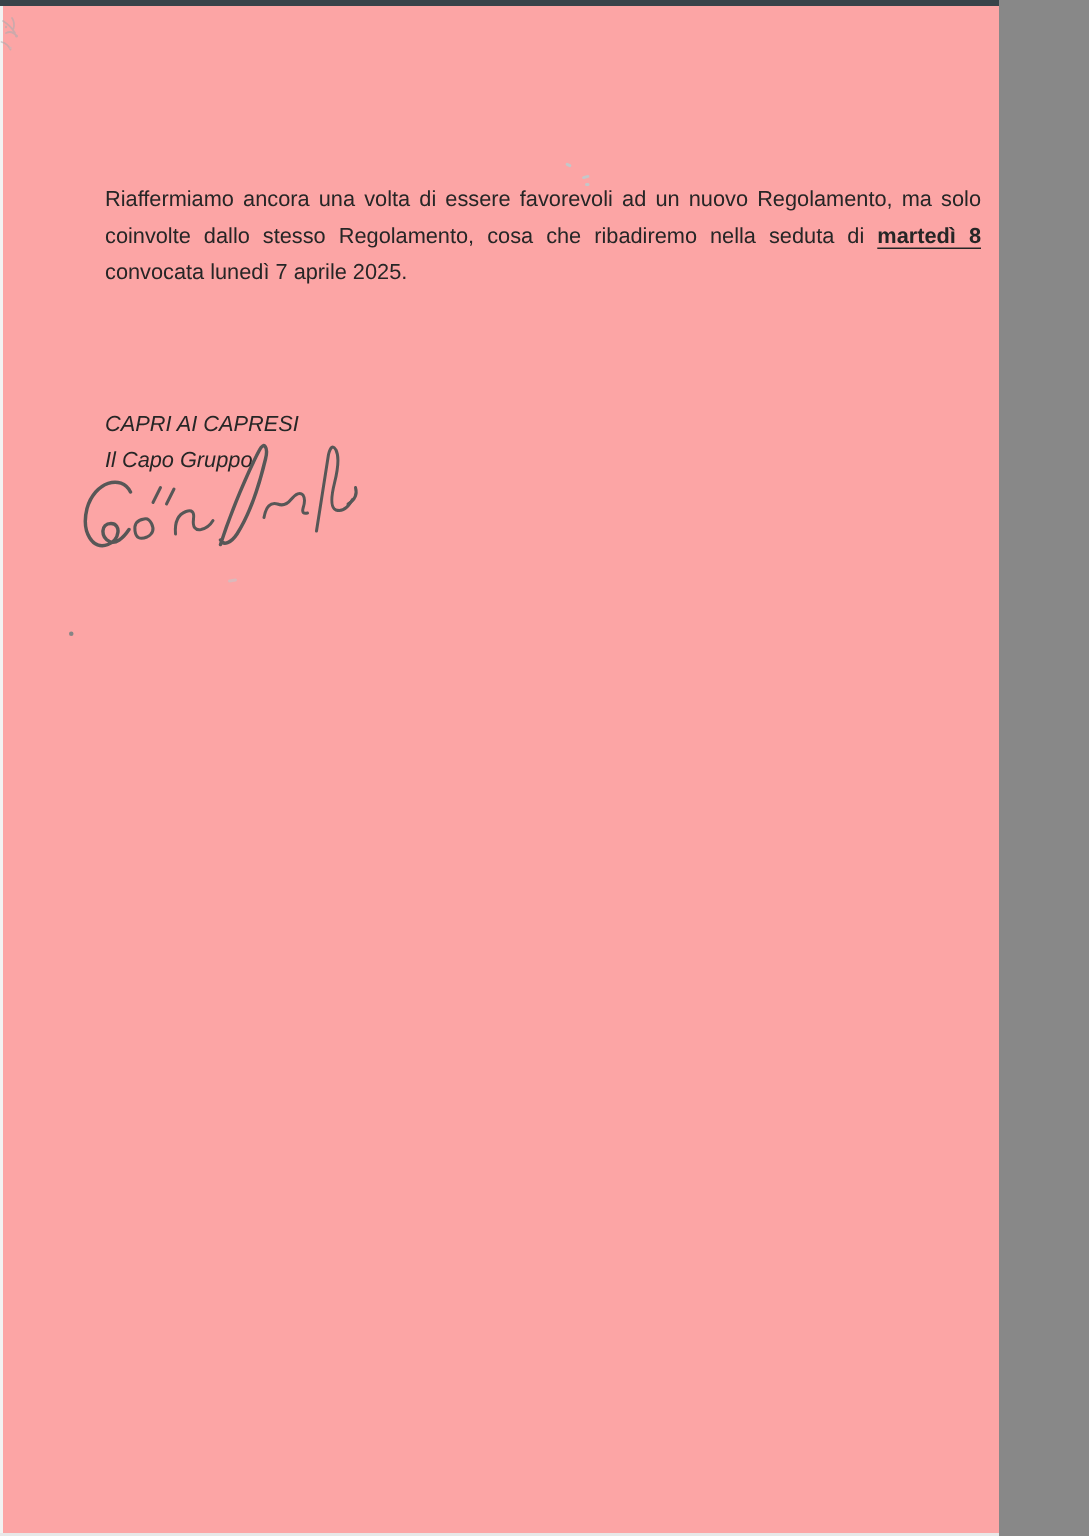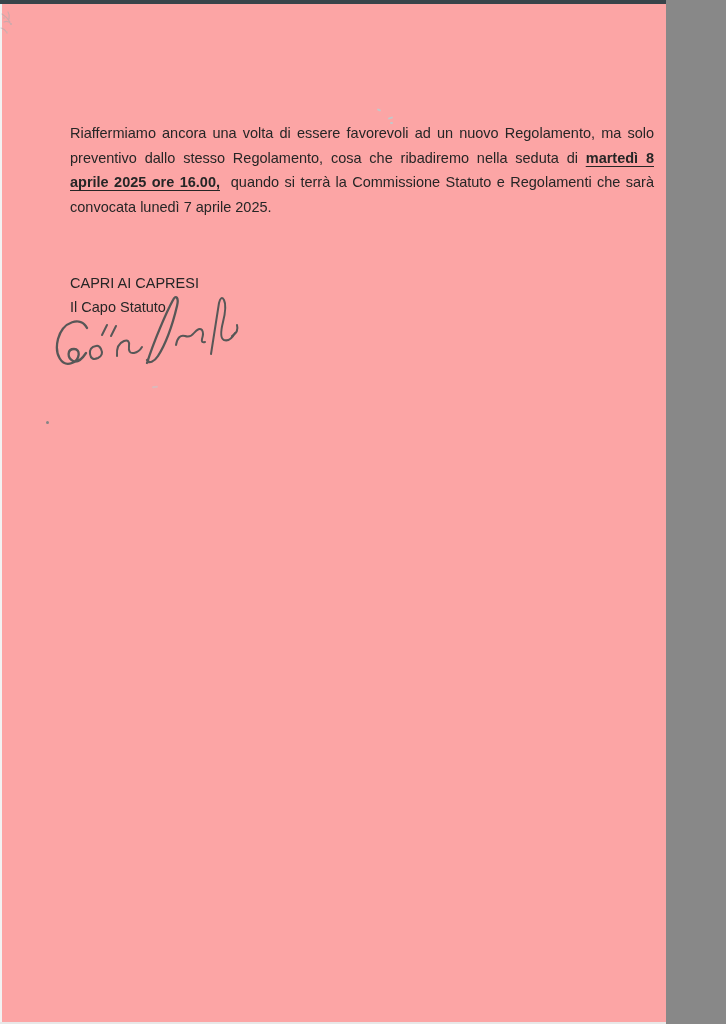--- a/index.html
+++ b/index.html
@@ -14,21 +14,21 @@
     position:absolute;left:70px;top:121px;width:584px;
     font-size:14.5px;line-height:24.6px;letter-spacing:0;
   }
   .para-line{text-align:justify;}
   .para-line.jfull{text-align:justify;text-align-last:justify;-moz-text-align-last:justify;}
   .seg{white-space:pre-wrap;}
   .seg.b{font-weight:bold;}
   .seg.u{text-decoration:underline;text-decoration-thickness:1.4px;text-underline-offset:3px;}
   .signoff{
     position:absolute;left:70px;top:272px;
-    font-size:14.5px;line-height:23.6px;
+    font-size:14.5px;line-height:23.6px;font-style:italic;
   }
   .signature-svg{position:absolute;left:54px;top:283px;width:190px;height:105px;}
   .smudge-svg{position:absolute;left:0px;top:8px;width:26px;height:34px;opacity:.55;}
   .speck{position:absolute;background:#858585;border-radius:50%;}
   .speck.s1{left:46px;top:421px;width:3px;height:3px;}
   .faintmark{position:absolute;background:#c4c7c9;border-radius:1px;}
   .faintmark.m1{left:377px;top:109px;width:4px;height:2px;transform:rotate(25deg);}
   .faintmark.m2{left:388px;top:117px;width:5px;height:2px;transform:rotate(-15deg);}
   .faintmark.m3{left:390px;top:122px;width:3px;height:2px;}
   .faintmark.m4{left:152px;top:386px;width:6px;height:2px;transform:rotate(-10deg);opacity:.6;}
@@ -47,29 +47,28 @@
       <path d="M2,6 q5,3 8,8 M4,14 q4,-2 7,2 M1,20 q4,1 6,5 M8,4 q2,3 1,7"></path>
       <circle cx="11" cy="16" r="1" fill="#a8adb0" stroke="none"></circle>
       <circle cx="4" cy="10" r="0.8" fill="#a8adb0" stroke="none"></circle>
       <circle cx="7" cy="24" r="0.8" fill="#b8bcbe" stroke="none"></circle>
     </g>
   </svg>
 
   <div class="letter-body">
     <div class="paragraph">
         <div class="para-line jfull"><span class="seg">Riaffermiamo ancora una volta di essere favorevoli ad un nuovo Regolamento, ma solo</span></div>
-        <div class="para-line jfull"><span class="seg">preventivo dallo stesso Regolamento, cosa che ribadiremo nella seduta di </span><span class="seg b u">martedì 8</span></div>
-        <div class="para-line jfull"><span class="seg b u">aprile 2025 ore 16.00,</span><span class="seg">  quando si terrà la Commissione Statuto e Regolamenti che sarà</span></div>
+        <div class="para-line jfull"><span class="seg">coinvolte dallo stesso Regolamento, cosa che ribadiremo nella seduta di </span><span class="seg b u">martedì 8</span></div>
         <div class="para-line"><span class="seg">convocata lunedì 7 aprile 2025.</span></div>
       </div>
   </div>
 
   <div class="signoff">
     <div>CAPRI AI CAPRESI</div>
-    <div>Il Capo Statuto</div>
+    <div>Il Capo Gruppo</div>
   </div>
 
   <svg class="signature-svg" viewBox="0 0 190 105" aria-label="signature">
     <g fill="none" stroke="#575757" stroke-linecap="round" stroke-linejoin="round">
 
       <path stroke-width="2.3" d="M33,45 C27,33 9,38 4,56 C0,72 8,84 18,80 C26,77 27,66 20,66 C13,66 13,75 19,78 C23,80 28,76 32,70"></path>
 
       <path stroke-width="2" d="M42,63 q-7,1 -6,8 q1,7 8,4 q6,-3 3,-9 q-2,-4 -5,-3"></path>
 
       <path stroke-width="2" d="M48,52 l5,-10 M57,53 l5,-10"></path>

